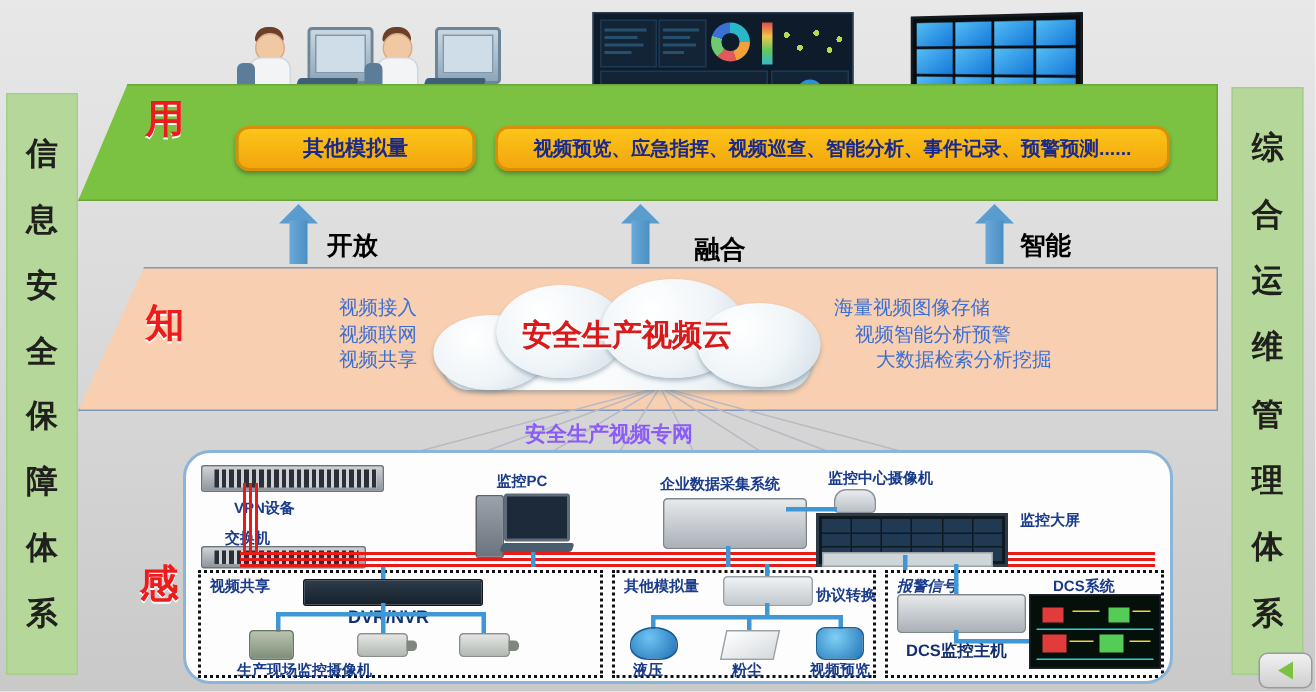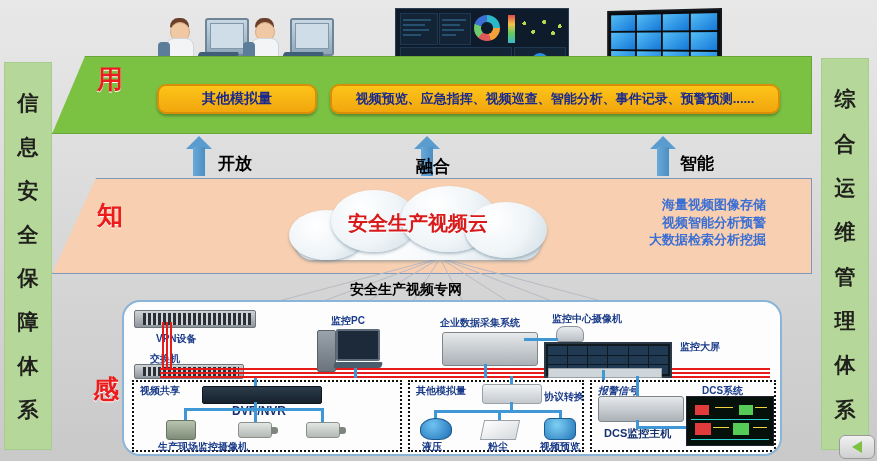--- a/index.html
+++ b/index.html
@@ -65,48 +65,48 @@
     background:linear-gradient(90deg,#6aa9d8,#4a8fc4);}
   .arrow-up .head{position:absolute;left:0;top:0;width:0;height:0;
     border-left:13px solid transparent;border-right:13px solid transparent;
     border-bottom:13px solid #5b9ccf;}
   #arrow-open{left:186px;top:136px;}
   #arrow-fuse{left:414px;top:136px;}
   #arrow-smart{left:650px;top:136px;}
 
   .arrow-label{position:absolute;color:#000000;font-size:17px;font-weight:700;z-index:6;}
   #lbl-open{left:218px;top:152px;}
-  #lbl-fuse{left:416px;top:155px;}
+  #lbl-fuse{left:463px;top:155px;}
   #lbl-smart{left:680px;top:152px;}
 
   
   #cloud{position:absolute;left:283px;top:186px;width:270px;height:76px;z-index:5;}
   .cloud-lobe{position:absolute;border-radius:50%;
     background:radial-gradient(circle at 35% 30%,#ffffff 0%,#f0f5f8 50%,#cfdce4 100%);
     box-shadow:0 2px 3px rgba(90,120,140,.45);}
   #cloud .l1{left:6px;top:24px;width:76px;height:50px;}
   #cloud .l2{left:48px;top:4px;width:86px;height:62px;}
   #cloud .l3{left:118px;top:0px;width:96px;height:66px;}
   #cloud .l4{left:182px;top:16px;width:82px;height:56px;}
   #cloud .base{left:12px;top:38px;width:246px;height:36px;border-radius:22px;}
   #cloud-text{
     position:absolute;left:0;top:24px;width:270px;text-align:center;
     color:#d81a1a;font-size:20px;font-weight:700;z-index:3;
     text-shadow:0 1px 0 #fff;
   }
 
   .cloud-side{position:absolute;color:#3b6fd4;font-size:13px;line-height:1.35;z-index:6;}
   #cloud-left{left:150px;top:196px;text-align:right;width:128px;}
-  #cloud-right{left:556px;top:196px;text-align:right;width:210px;font-weight:bold;}
+  #cloud-right{left:556px;top:196px;text-align:left;width:210px;}
 
   
   #rays{position:absolute;left:250px;top:258px;width:380px;height:48px;z-index:4;}
   #net-label{
     position:absolute;left:350px;top:281px;
-    color:#000000;font-size:14px;font-weight:600;z-index:6;white-space:nowrap;
+    color:#8b5cf6;font-size:14px;font-weight:600;z-index:6;white-space:nowrap;
   }
 
   
   #infra{
     position:absolute;left:122px;top:300px;width:660px;height:156px;
     background:#fdfdfd;border:2px solid #8ab4d8;border-radius:18px;
     box-sizing:border-box;z-index:5;overflow:hidden;
   }
   .dev-label{position:absolute;color:#1b3c8a;font-size:10px;font-weight:700;white-space:nowrap;}
   .wire{position:absolute;background:#3f97d6;}
@@ -297,20 +297,25 @@
     <div class="head"></div>
       <div class="stem"></div>
   </div>
   <div class="arrow-label" id="lbl-smart">智能</div>
 
   <div class="band" id="band-know">
     <div class="shape"></div>
   </div>
   <div class="layer-tag" id="tag-know">知</div>
 
+  <div class="cloud-side" id="cloud-left">
+    <div>视频接入</div>
+    <div>视频联网</div>
+    <div>视频共享</div>
+  </div>
 
   <div id="cloud">
     <div class="cloud-lobe base"></div>
     <div class="cloud-lobe l1"></div>
     <div class="cloud-lobe l2"></div>
     <div class="cloud-lobe l3"></div>
     <div class="cloud-lobe l4"></div>
     <div id="cloud-text">安全生产视频云</div>
   </div>
 

